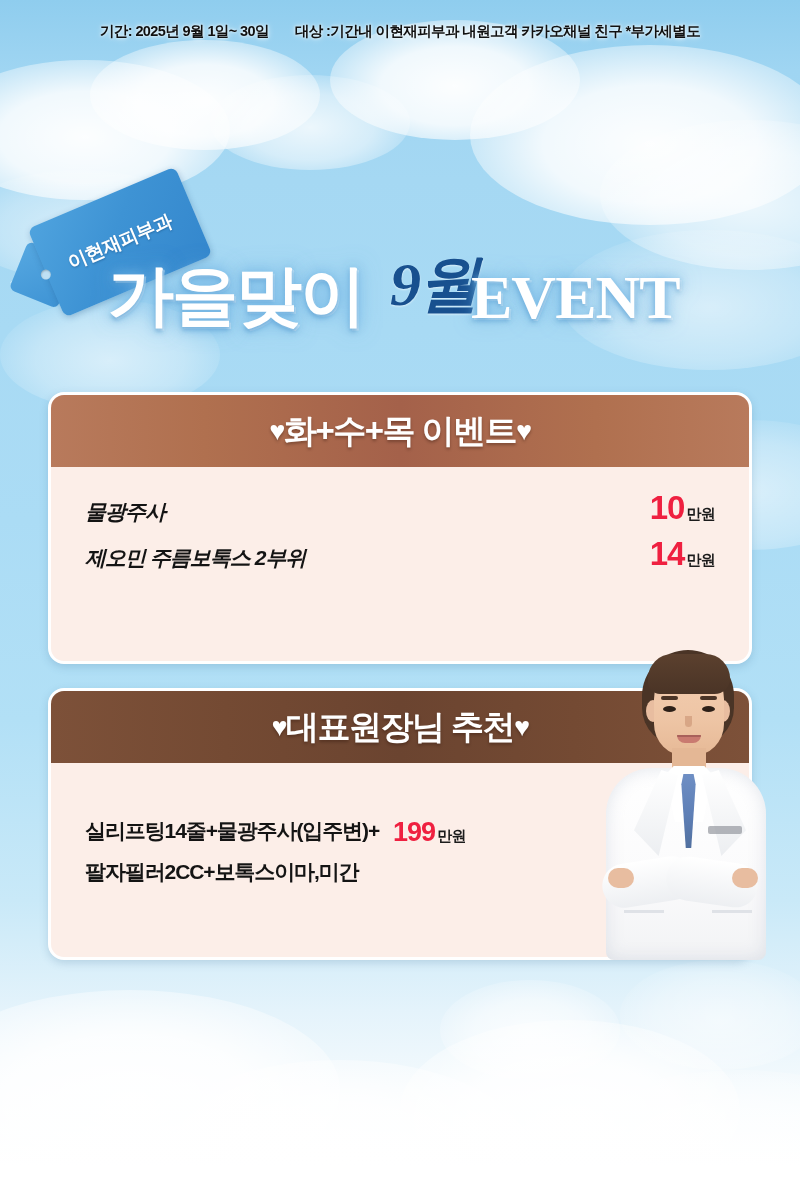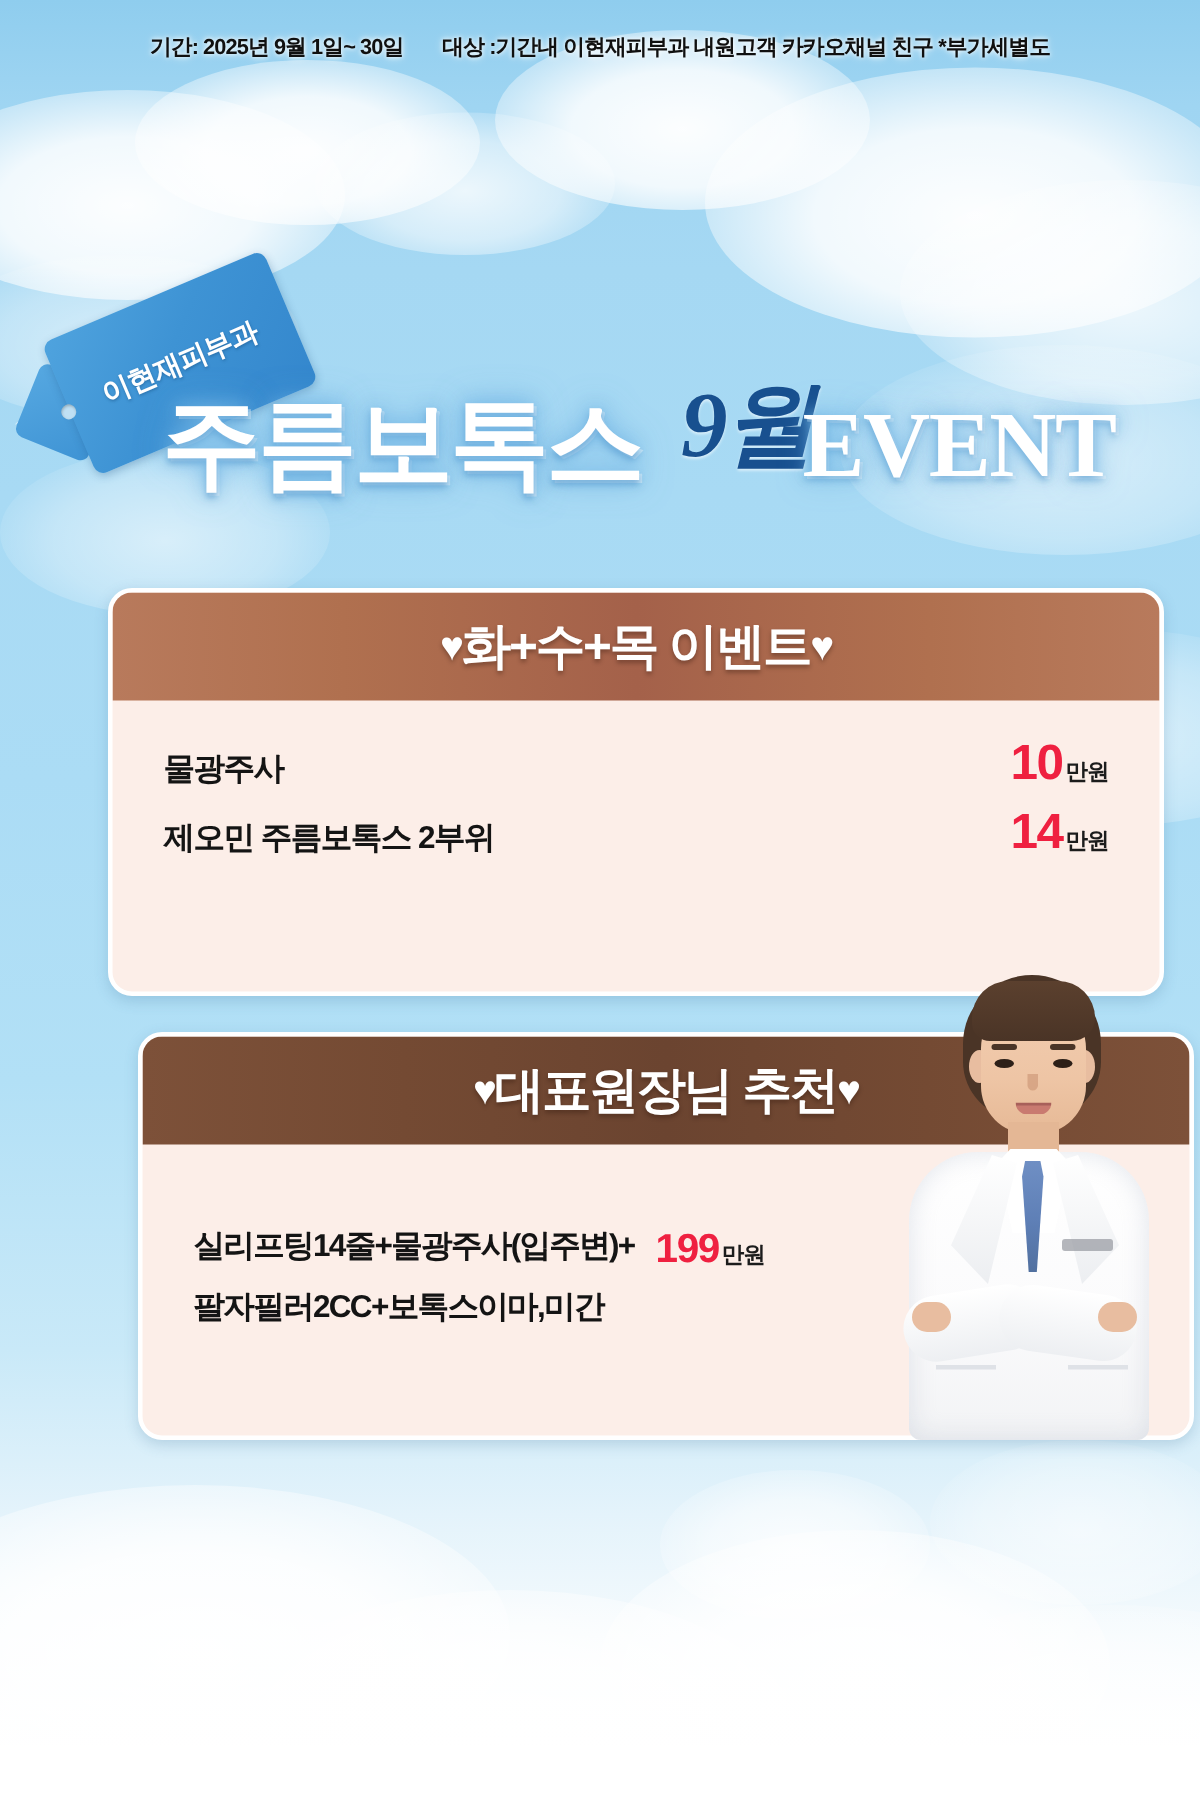--- a/index.html
+++ b/index.html
@@ -163,22 +163,22 @@
   .card {
     position:absolute; left:48px;
     width:704px;
     border-radius:16px;
     background:#fceee8;
     border:3px solid #ffffff;
     box-shadow:0 3px 9px rgba(60,110,150,0.22);
     overflow:hidden;
     z-index:4;
   }
-  #card-1 { top:392px; height:272px;margin-left:24px; }
-  #card-2 { top:688px; height:272px;margin-left:44px; }
+  #card-1 { top:392px; height:272px; }
+  #card-2 { top:688px; height:272px; }
 
   .card-header {
     height:72px;
     display:flex; align-items:center; justify-content:center;
   }
   #card-1 .card-header {
     background:linear-gradient(to right,
         #b87a5c 0%, #b0704f 22%, #a4614a 50%, #b0704f 78%, #b87a5c 100%);
   }
   #card-2 .card-header {
@@ -196,21 +196,21 @@
 
   .card-body { padding:22px 34px 0 34px; position:relative; }
 
   
   .price-row {
     display:flex; align-items:baseline; justify-content:space-between;
     height:46px;
   }
   .pr-name {
     font-size:21px; font-weight:bold; color:#141414;
-    letter-spacing:-1px; white-space:nowrap;
+    letter-spacing:-1px; white-space:nowrap;font-style:italic;
   }
   .pr-price { white-space:nowrap; }
   .pr-num {
     font-size:33px; font-weight:bold; color:#ef2040;
     letter-spacing:-1px;
   }
   .pr-unit {
     font-size:15px; font-weight:bold; color:#1c1c1c;
     letter-spacing:-0.7px; margin-left:2px;
   }
@@ -385,21 +385,21 @@
 
     <div id="price-tag">
       <div class="tag-string"></div>
       <div class="tag-point"></div>
       <div class="tag-body"></div>
       <div class="tag-hole"></div>
       <div class="tag-text">이현재피부과</div>
     </div>
 
     <div id="headline">
-      <span class="hl-ko">주름보톡스</span>
+      <span class="hl-ko">가을맞이</span>
       <span class="hl-month">9월</span>
       <span class="hl-event">EVENT</span>
     </div>
   </div>
 
   <div class="card" id="card-1">
     <div class="card-header">
       <span class="ch-title"><span class="heart">♥</span><span>화+수+목 이벤트</span><span class="heart">♥</span></span>
     </div>
     <div class="card-body">

